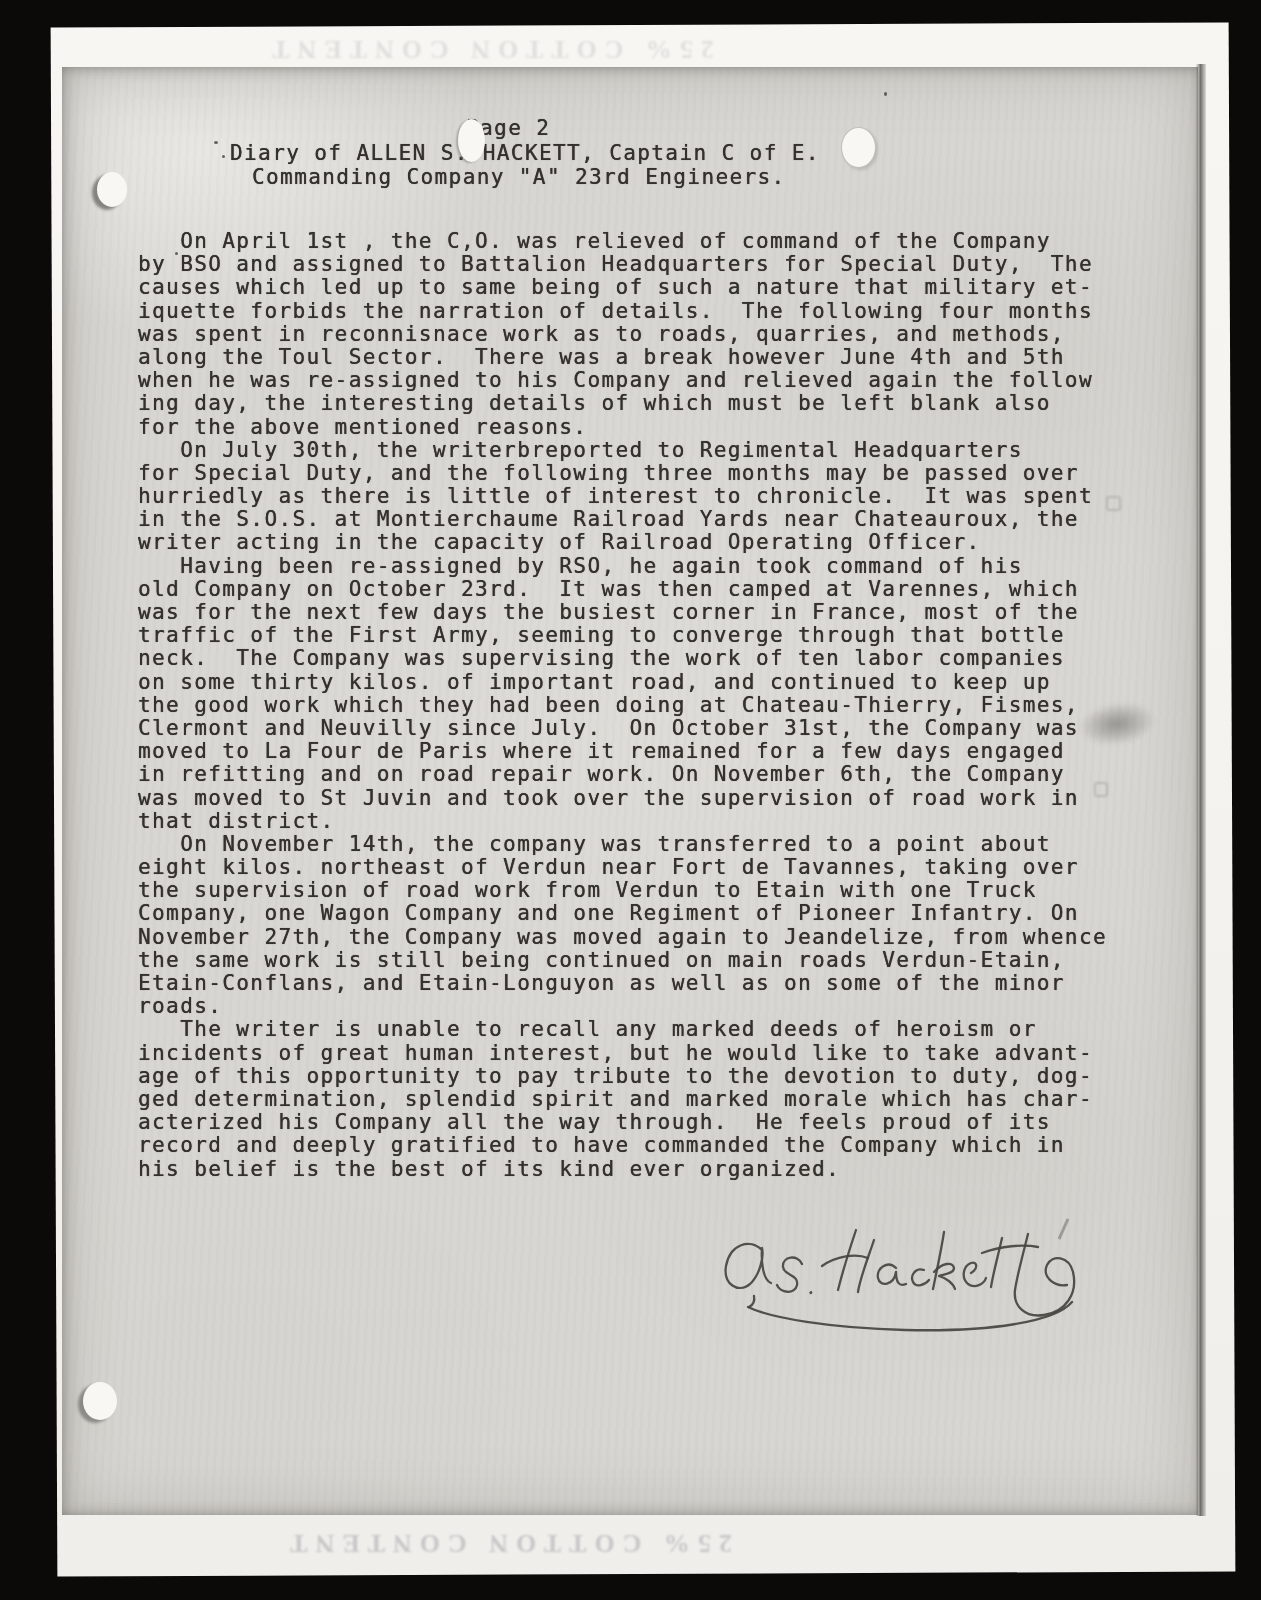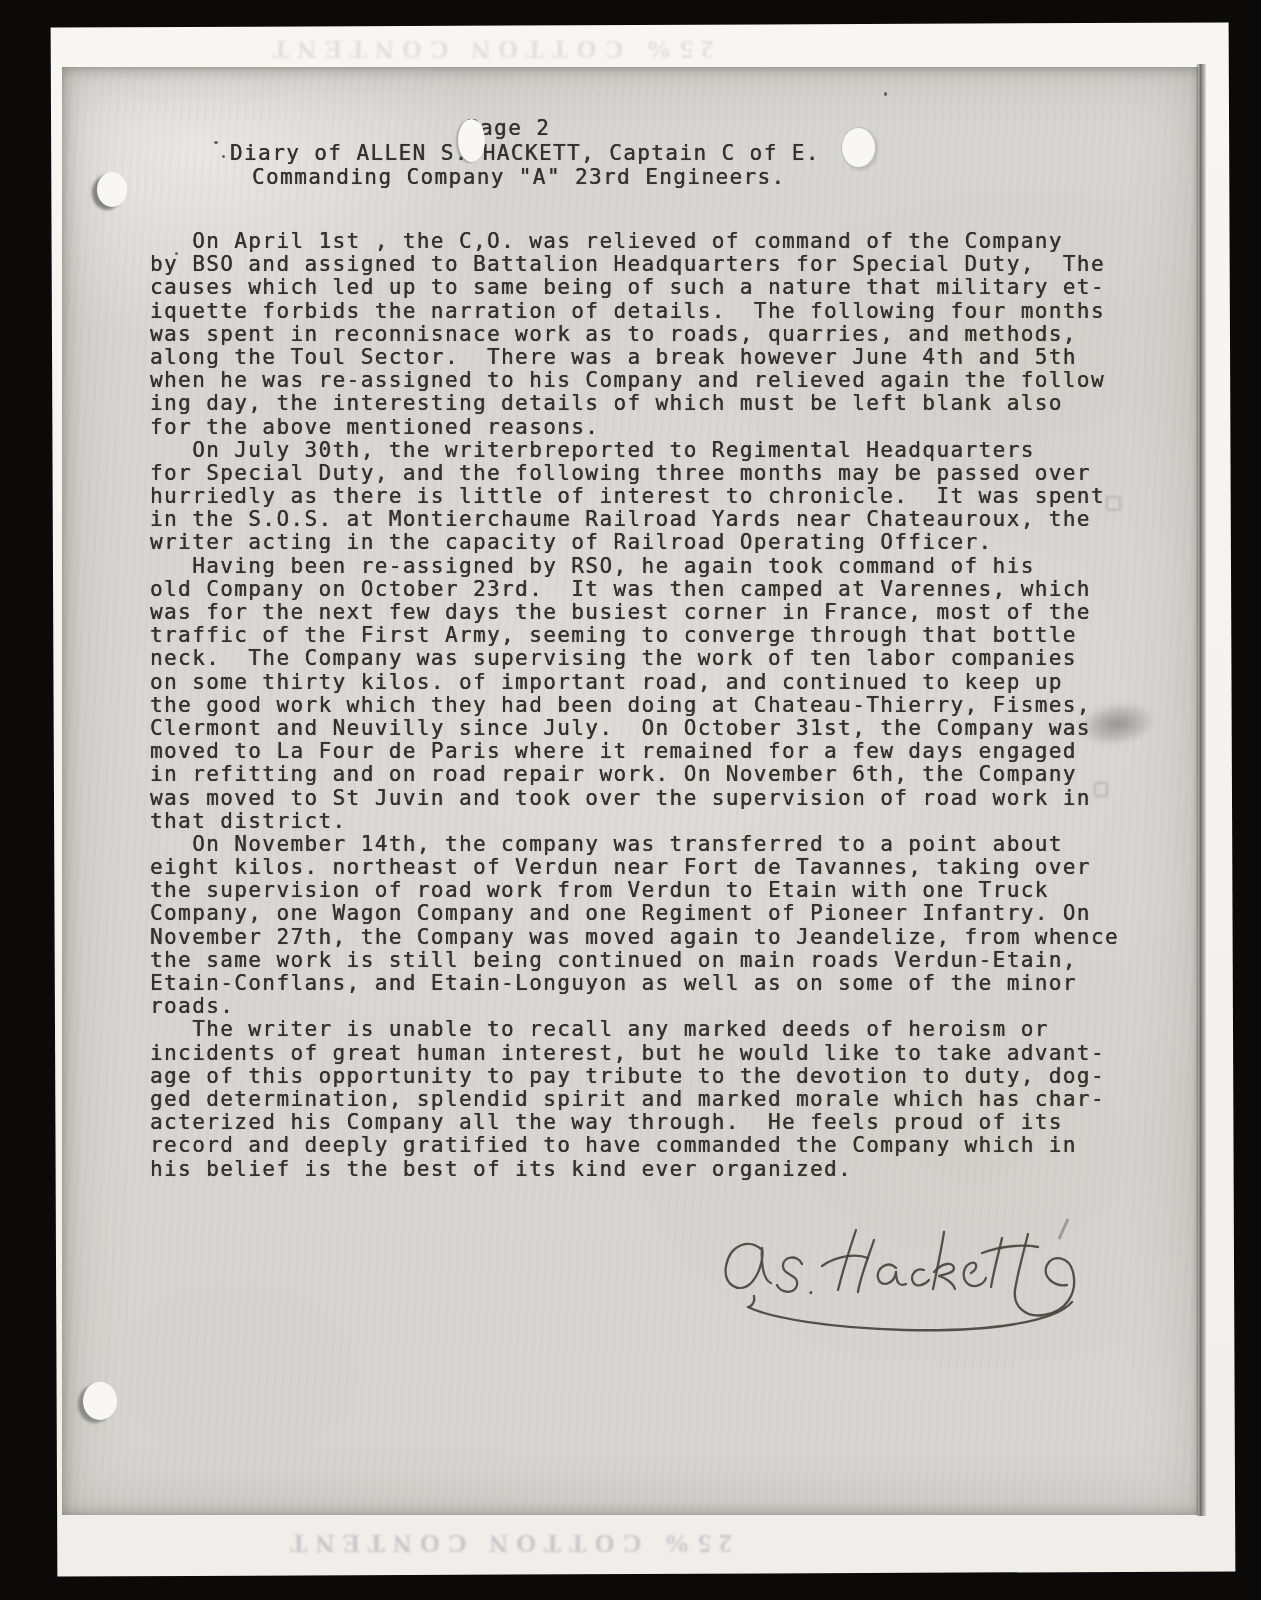--- a/index.html
+++ b/index.html
@@ -68,21 +68,21 @@
     position:absolute;
     font-size:21px;
     letter-spacing:1.4px;
     color:#34312d;
     text-shadow:0 0 0.7px rgba(52,49,45,0.85), 0.4px 0.4px 0.6px rgba(52,49,45,0.35);
     white-space:pre;
   }
   .page-number { left:466px; top:116px; }
   .title-1     { left:230px; top:141px; }
   .title-2     { left:252px; top:165px; }
-  .body-text   { left:150px; top:230px; width:990px; line-height:23.2px; }
+  .body-text   { left:138px; top:230px; width:990px; line-height:23.2px; }
   .body-text .line { height:23.2px; white-space:pre; }
 
   
   .hole {
     position:absolute; background:#f8f7f4; border-radius:50%; z-index:6;
   }
   .hole.top-center  { left:458px; top:119px; width:27px; height:43px;
                       box-shadow:-2px 1px 2px rgba(110,108,102,0.45); }
   .hole.top-right   { left:841px; top:127px; width:35px; height:41px;
                       border:1px solid rgba(150,148,142,0.55);

